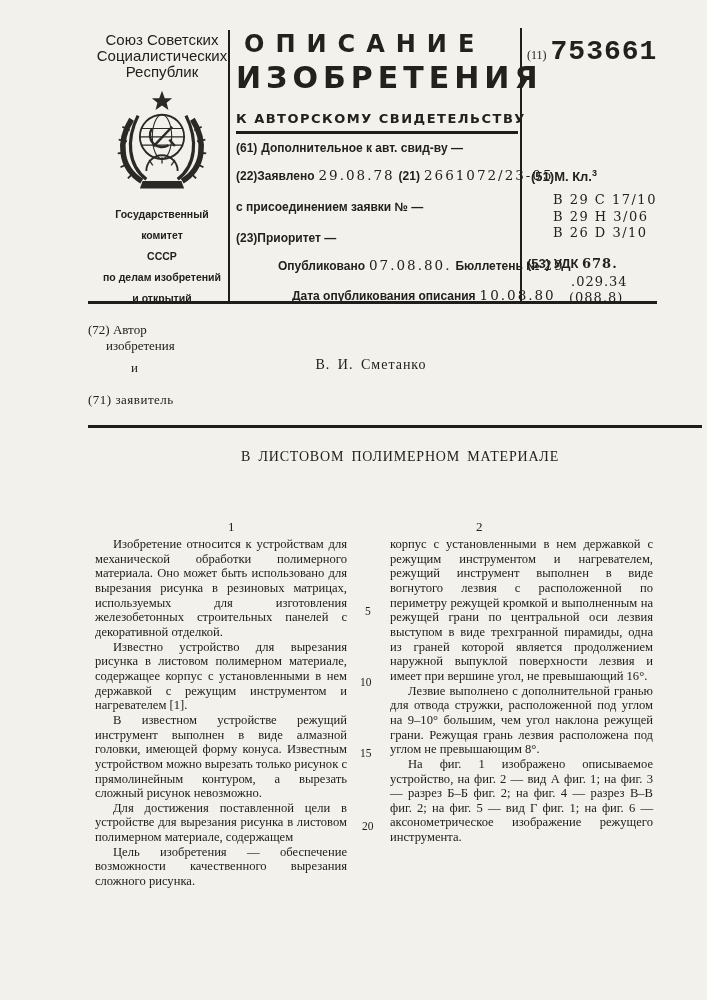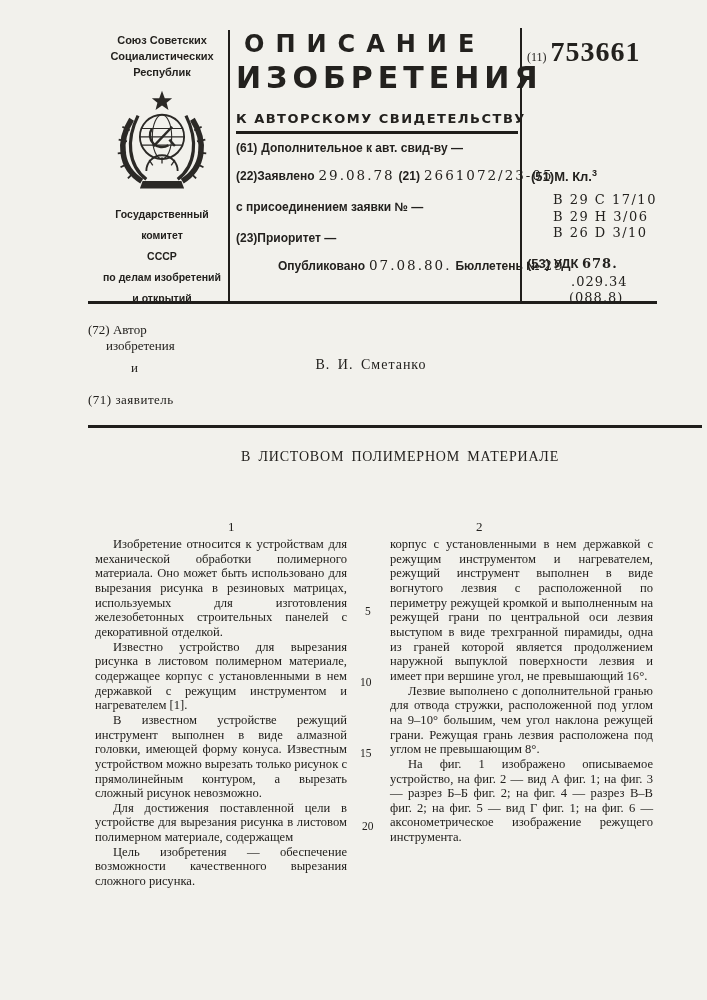--- a/index.html
+++ b/index.html
@@ -7,21 +7,21 @@
     width:707px; height:1000px;
     background:#f2f1ec;
     font-family:"Liberation Serif", serif;
     color:#23211e;
     position:relative;
     overflow:hidden;
   }
 
   
   .sidebar { position:absolute; left:96px; top:32px; width:132px; text-align:center; }
-  .union { font-family:"Liberation Sans",sans-serif; font-weight:bold; font-size:11px; line-height:16px; }
+  .union { font-family:"Liberation Sans",sans-serif; font-weight:normal; font-size:15px; line-height:16px; }
   .emblem { width:102px; height:106px; margin:8px auto 4px auto; display:block; }
   .committee { font-family:"Liberation Sans",sans-serif; font-weight:bold; font-size:10.5px; line-height:21px; margin-top:10px; }
 
   
   .vline { position:absolute; width:2px; background:#201e1b; }
   #vl1 { left:228px; top:30px; height:273px; }
   #vl2 { left:520px; top:28px; height:275px; }
   .hline { position:absolute; background:#201e1b; }
   #hl-header { left:88px; top:301px; width:569px; height:3px; }
   #hl-author { left:88px; top:425px; width:614px; height:2.5px; }
@@ -38,21 +38,21 @@
   #f61 { left:0; top:106px; }
   #f22 { left:0; top:134px; }
   #fattach { left:0; top:165px; }
   #f23 { left:0; top:196px; }
   #fpub { left:42px; top:224px; }
   #fdate { left:56px; top:254px; }
 
   
   .rightcol { position:absolute; left:527px; top:36px; width:178px; }
   .r11lab { font-family:"Liberation Serif",serif; font-size:12px; }
-  .docnum { font-family:Liberation Serif, serif; font-weight:bold; font-size:28px; letter-spacing:1px; }
+  .docnum { font-family:Liberation Mono, monospace; font-weight:bold; font-size:28px; letter-spacing:1px; }
   .r51 { position:absolute; left:4px; top:132px; font-family:"Liberation Sans",sans-serif; font-weight:bold; font-size:13px; white-space:nowrap; }
   .r51 sup { font-size:9px; }
   .codes { position:absolute; left:26px; top:156px; font-family:"DejaVu Serif",serif; font-size:13px; letter-spacing:1.5px; line-height:16.5px; white-space:nowrap; }
   .r53 { position:absolute; left:0; top:220px; white-space:nowrap; }
   .udcline { position:absolute; font-family:"DejaVu Serif",serif; font-size:13px; letter-spacing:1px; }
   #udc2 { left:44px; top:238px; }
   #udc3 { left:42px; top:254px; }
 
   
   .a72 { position:absolute; left:88px; top:322px; font-size:13px; }
@@ -148,20 +148,24 @@
     <span class="flab">(23)</span><span class="flab">Приоритет —</span>
   </div>
 
   <div id="fpub" class="frow">
     <span class="flab">Опубликовано</span>
     <span class="fval">07.08.80.</span>
     <span class="flab">Бюллетень №</span>
     <span class="fval">29</span>
   </div>
 
+  <div id="fdate" class="frow">
+    <span class="flab">Дата опубликования описания</span>
+    <span class="fval">10.08.80</span>
+  </div>
 </div>
 
 <div class="rightcol">
   <div>
     <span class="r11lab">(11)</span>
     <span class="docnum">753661</span>
   </div>
   <div class="r51">
     <span>(51)</span><span>М. Кл.</span><sup>3</sup>
   </div>

